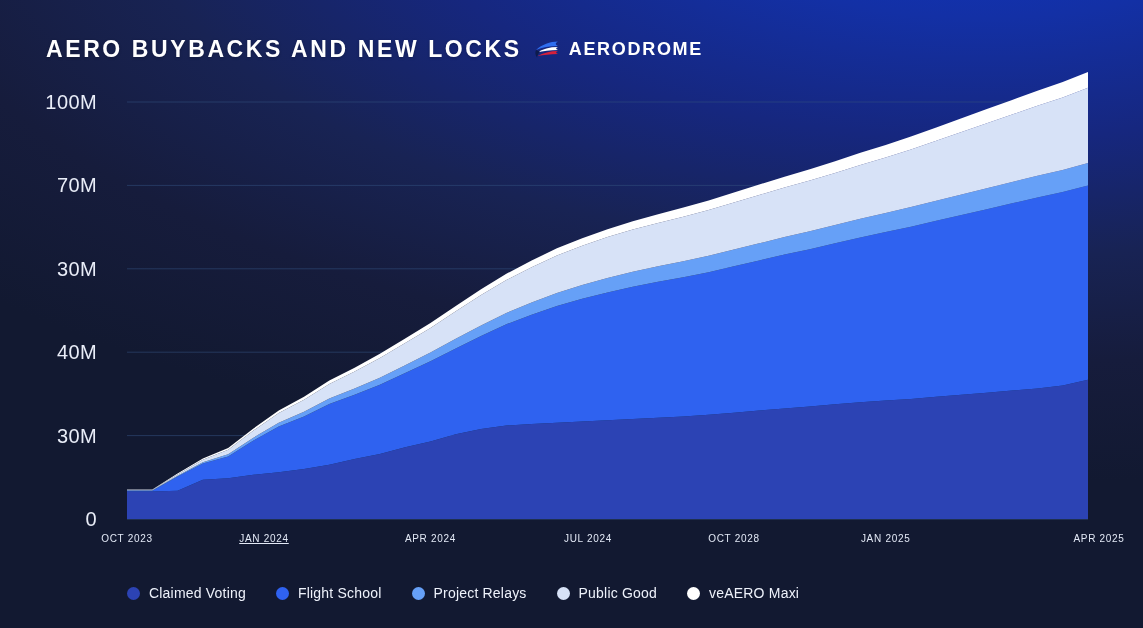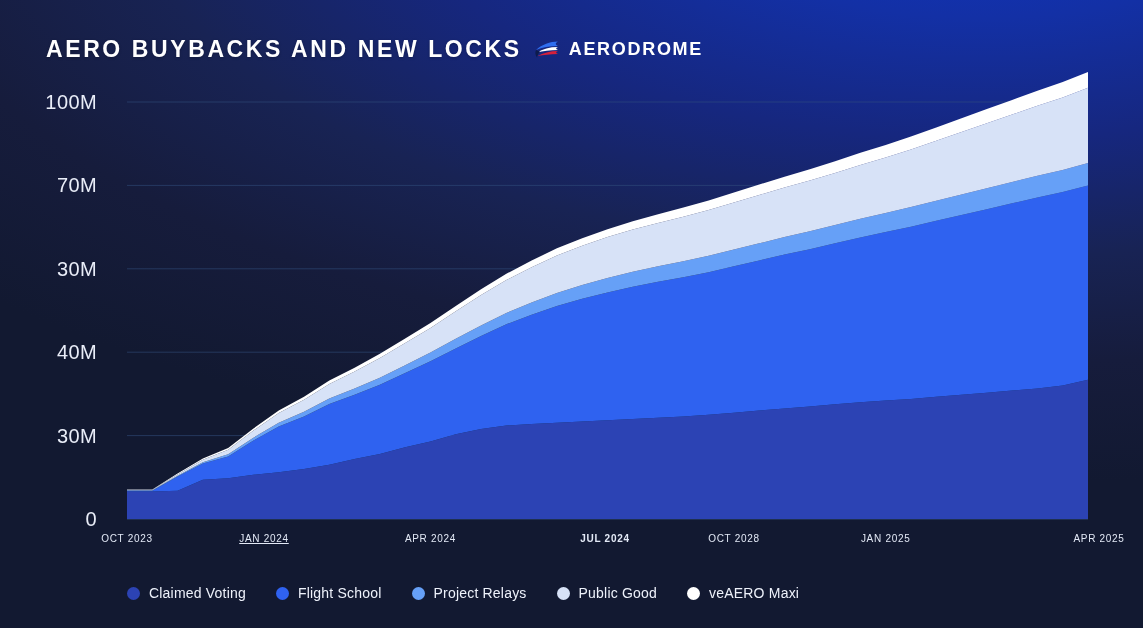--- a/index.html
+++ b/index.html
@@ -102,21 +102,21 @@
         <div class="ytick" style="left: 17px; top: 435.6px;">30M</div>
         <div class="ytick" style="left: 17px; top: 352.2px;">40M</div>
         <div class="ytick" style="left: 17px; top: 268.8px;">30M</div>
         <div class="ytick" style="left: 17px; top: 185.4px;">70M</div>
         <div class="ytick" style="left: 17px; top: 102px;">100M</div>
       </div>
     <div id="xticks-group">
         <div class="xtick" style="left: 127px;">OCT 2023</div>
         <div class="xtick" style="left: 264px; text-decoration: underline;">JAN 2024</div>
         <div class="xtick" style="left: 430.474px;">APR 2024</div>
-        <div class="xtick" style="left: 605px; font-weight: bold;">JUL 2024</div>
+        <div class="xtick" style="left: 588px;">JUL 2024</div>
         <div class="xtick" style="left: 733.947px;">OCT 2028</div>
         <div class="xtick" style="left: 885.684px;">JAN 2025</div>
         <div class="xtick" style="left: 1099px;">APR 2025</div>
       </div>
   </div>
 
   <div id="legend">
       <div class="legend-item">
         <span class="legend-dot" style="background: rgb(44, 67, 180);"></span>
         <span class="legend-label">Claimed Voting</span>

